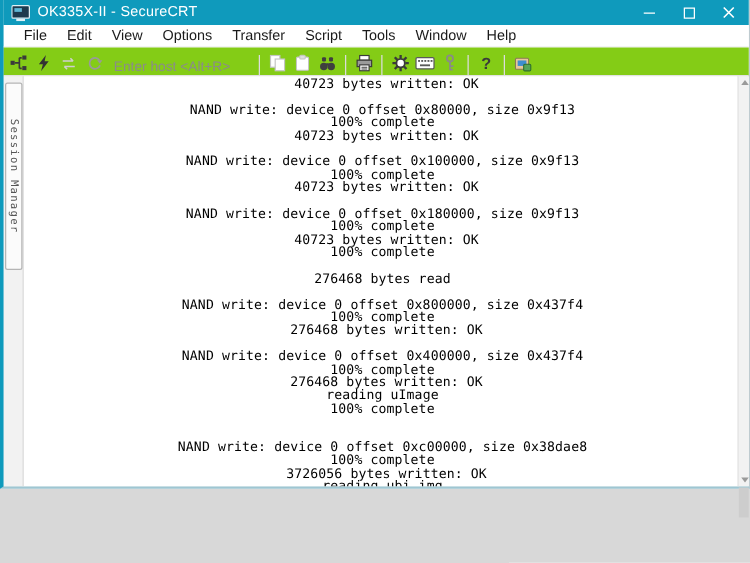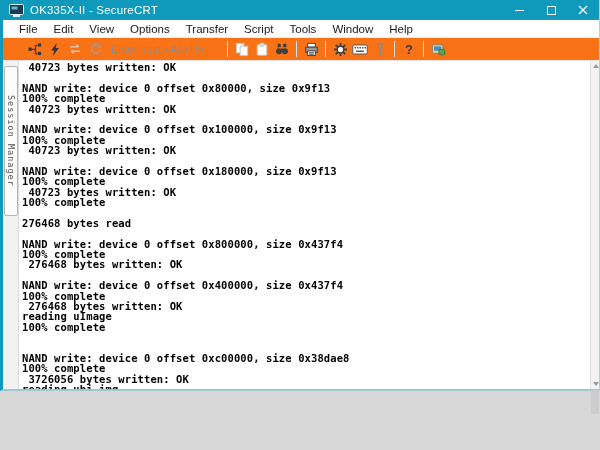--- a/index.html
+++ b/index.html
@@ -18,22 +18,22 @@
   .winbtn { width:32px; height:20px; display:flex; align-items:center; justify-content:center; }
   .min-glyph { width:9px; height:1px; background:#fff; }
   .max-glyph { width:9px; height:9px; border:1px solid #fff; }
 
   
   .menubar { height:18px; flex:0 0 18px; background:#fff; display:flex; align-items:center;
              padding-left:8px; border-bottom:1px solid #f0f0f0; }
   .menubar .menu-item { font-size:11.5px; color:#1a1a1a; padding:0 8px; white-space:pre; }
 
   
-  .toolbar { height:23px; flex:0 0 23px; background:#f97316; display:flex; align-items:center;
-             padding-left:22px; border-bottom:1px solid #e2e2e2; }
+  .toolbar { height:23px; flex:0 0 23px; background:#84cc16; display:flex; align-items:flex-end;
+             padding-left:2px; border-bottom:1px solid #e2e2e2; }
   .tbtn { width:20px; height:19px; display:flex; align-items:center; justify-content:center; }
   .tb-sep { width:1px; height:16px; background:#dcdcdc; margin:0 4px; }
   .host-input { border:none; outline:none; background:transparent; width:108px;
                 font-size:11px; color:#444; margin:0 4px 0 6px;
                 font-family:"Liberation Sans", sans-serif; }
   .host-input::placeholder { color:#8b8b8b; opacity:1; }
   .tb-glyph { font-size:13px; font-weight:bold; color:#3a3a3a; }
 
   
   .content { flex:1; display:flex; min-height:0; }
@@ -55,23 +55,23 @@
             display:flex; align-items:center; padding:0 6px; }
   .session-tab { display:flex; align-items:center; gap:5px; padding:0 4px; height:22px; }
   .tab-label { font-size:11px; font-weight:bold; color:#111; }
   .tab-close { width:12px; height:12px; background:#c0504a; border-radius:2px;
                display:flex; align-items:center; justify-content:center; }
   .tab-spacer { flex:1; }
 
   
   .termwrap { flex:1; display:flex; min-height:0; }
   .terminal { flex:1; background:#fff; overflow:hidden; padding:1px 0 0 3px; }
-  .term-line { font-family:"DejaVu Sans Mono", monospace; font-size:10.5px; font-weight:bold;
+  .term-line { font-family:"DejaVu Sans Mono", monospace; font-size:10.5px; font-weight:normal;
                line-height:10.4px; height:10.4px; color:#000; white-space:pre;
-               letter-spacing:.1px; }
+               letter-spacing:.1px;text-align:center; }
   .cursor { display:inline-block; width:6.4px; height:9.5px; background:#000;
             vertical-align:-1.5px; }
 
   
   .scrollbar { width:9px; flex:0 0 9px; background:#f2f2f2; border-left:1px solid #e4e4e4;
                position:relative; }
   .sb-arrow-up { position:absolute; top:3px; left:1.5px; width:0; height:0;
                  border-left:3px solid transparent; border-right:3px solid transparent;
                  border-bottom:4px solid #9a9a9a; }
   .sb-arrow-down { position:absolute; bottom:3px; left:1.5px; width:0; height:0;

